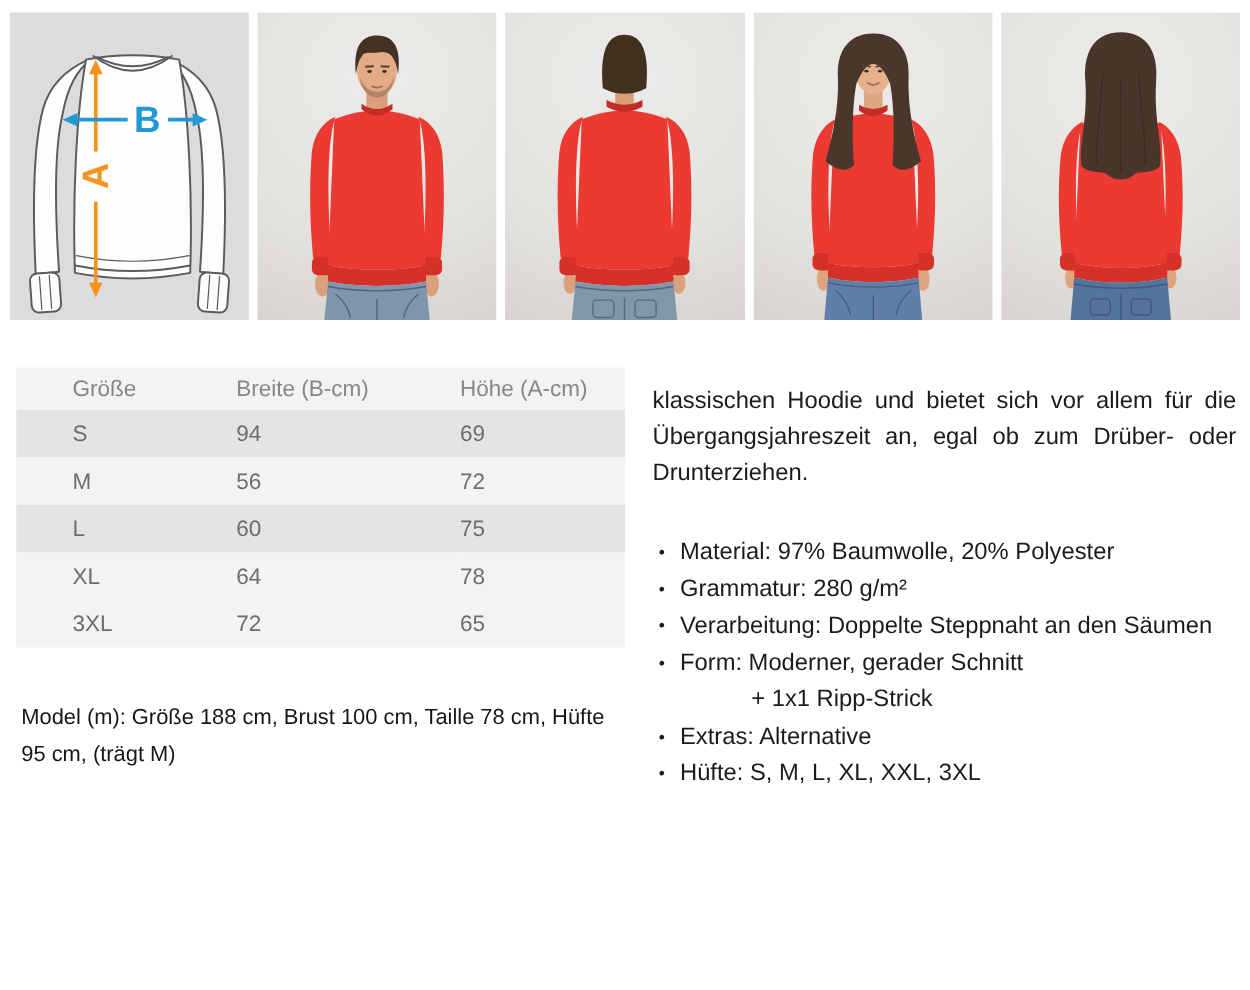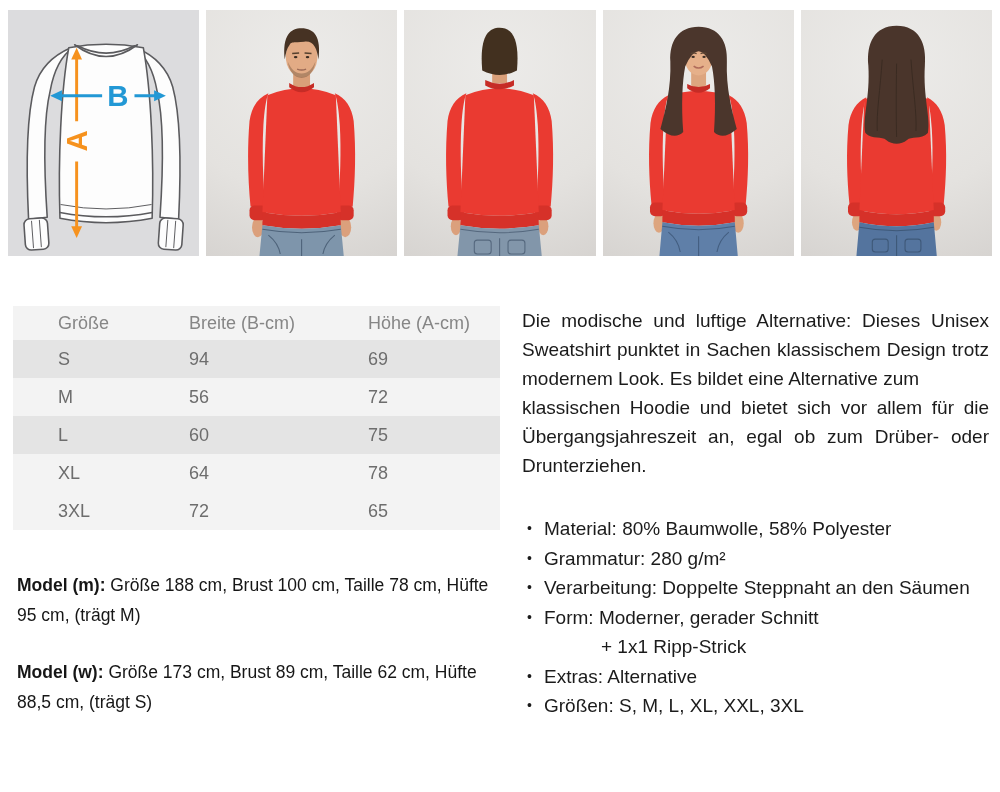--- a/index.html
+++ b/index.html
@@ -6,34 +6,34 @@
   body{width:1000px;height:792px;position:relative;font-family:"Liberation Sans", sans-serif;overflow:hidden;}
 
   
   .gallery{position:absolute;left:8px;top:10px;width:984px;height:246px;display:flex;gap:7px;}
   .panel{flex:1;position:relative;overflow:hidden;}
   .panel svg{width:100%;height:100%;display:block;}
   .panel.diagram{background:#dcdcde;}
   .panel.photo{background:radial-gradient(ellipse 130% 95% at 50% 22%, #ecebe9 0%, #e4e2df 55%, #d3d0cd 100%);}
 
   
-  .left-col{position:absolute;left:13px;top:306px;width:487px;}
+  .left-col{position:absolute;left:13px;top:294px;width:487px;}
   .right-col{position:absolute;left:522px;top:306px;width:467px;}
 
   
   table.size{width:487px;border-collapse:collapse;table-layout:fixed;font-size:18px;}
   table.size th{height:32px;font-weight:normal;text-align:left;color:#868686;background:#f3f3f3;}
   table.size td{height:36px;color:#6d6d6d;}
   table.size tr.odd td{background:#e4e4e4;}
   table.size tr.even td{background:#f3f3f3;}
   table.size th:first-child, table.size td:first-child{padding-left:45px;}
 
   .tolerance{margin:12px 0 0 0;font-size:17.5px;color:#161616;}
   .model{margin:40px 0 0 4px;font-size:17.5px;line-height:30px;color:#161616;}
-  .model b{font-weight:bold;text-align:right;}
+  .model b{font-weight:normal;text-align:right;}
   .model + .model{margin-top:27px;}
 
   
   .desc{margin:0;font-size:19px;line-height:29px;color:#1b1b1b;text-align:justify;}
   ul.bullets{list-style:none;margin:34px 0 0 0;padding:0;font-size:19px;line-height:29.5px;color:#1b1b1b;}
   ul.bullets li{display:flex;align-items:flex-start;}
   ul.bullets .dot{width:17px;flex:0 0 17px;padding-left:5px;font-size:14px;line-height:29.5px;color:#1b1b1b;}
   ul.bullets .btxt{flex:1;}
   ul.bullets .sub{padding-left:57px;}
   ul.bullets .sub:empty{display:none;}
@@ -199,32 +199,30 @@
         <td>3XL</td>
         <td>72</td>
         <td>65</td>
       </tr>
     </tbody>
   </table>
 
 
   <p class="model"><b>Model (m):</b><span> Größe 188 cm, Brust 100 cm, Taille 78 cm, Hüfte 95 cm, (trägt M)</span></p>
 
-  <p class="model"><b>Model (w):</b><span> Größe 173 cm, Brust 89 cm, Taille 62 cm, Hüfte 88,5 cm, (trägt S)</span></p>
 </div>
 
 <div class="right-col">
-  <p class="desc">Die modische und luftige Alternative: Dieses Unisex Sweatshirt punktet in Sachen klassischem Design trotz modernem Look. Es bildet eine Alternative zum</p>
   <p class="desc">klassischen Hoodie und bietet sich vor allem für die Übergangsjahreszeit an, egal ob zum Drüber- oder Drunterziehen.</p>
 
   <ul class="bullets">
     <li>
       <span class="dot">•</span>
       <div class="btxt">
-          <div>Material: 80% Baumwolle, 58% Polyester</div>
+          <div>Material: 97% Baumwolle, 20% Polyester</div>
         </div>
     </li>
     <li>
       <span class="dot">•</span>
       <div class="btxt">
           <div>Grammatur: 280 g/m²</div>
         </div>
     </li>
     <li>
       <span class="dot">•</span>
@@ -241,17 +239,17 @@
     </li>
     <li>
       <span class="dot">•</span>
       <div class="btxt">
           <div>Extras: Alternative</div>
         </div>
     </li>
     <li>
       <span class="dot">•</span>
       <div class="btxt">
-          <div>Größen:  S, M, L, XL, XXL, 3XL</div>
+          <div>Hüfte:  S, M, L, XL, XXL, 3XL</div>
         </div>
     </li>
   </ul>
 </div>
 
 </body></html>

